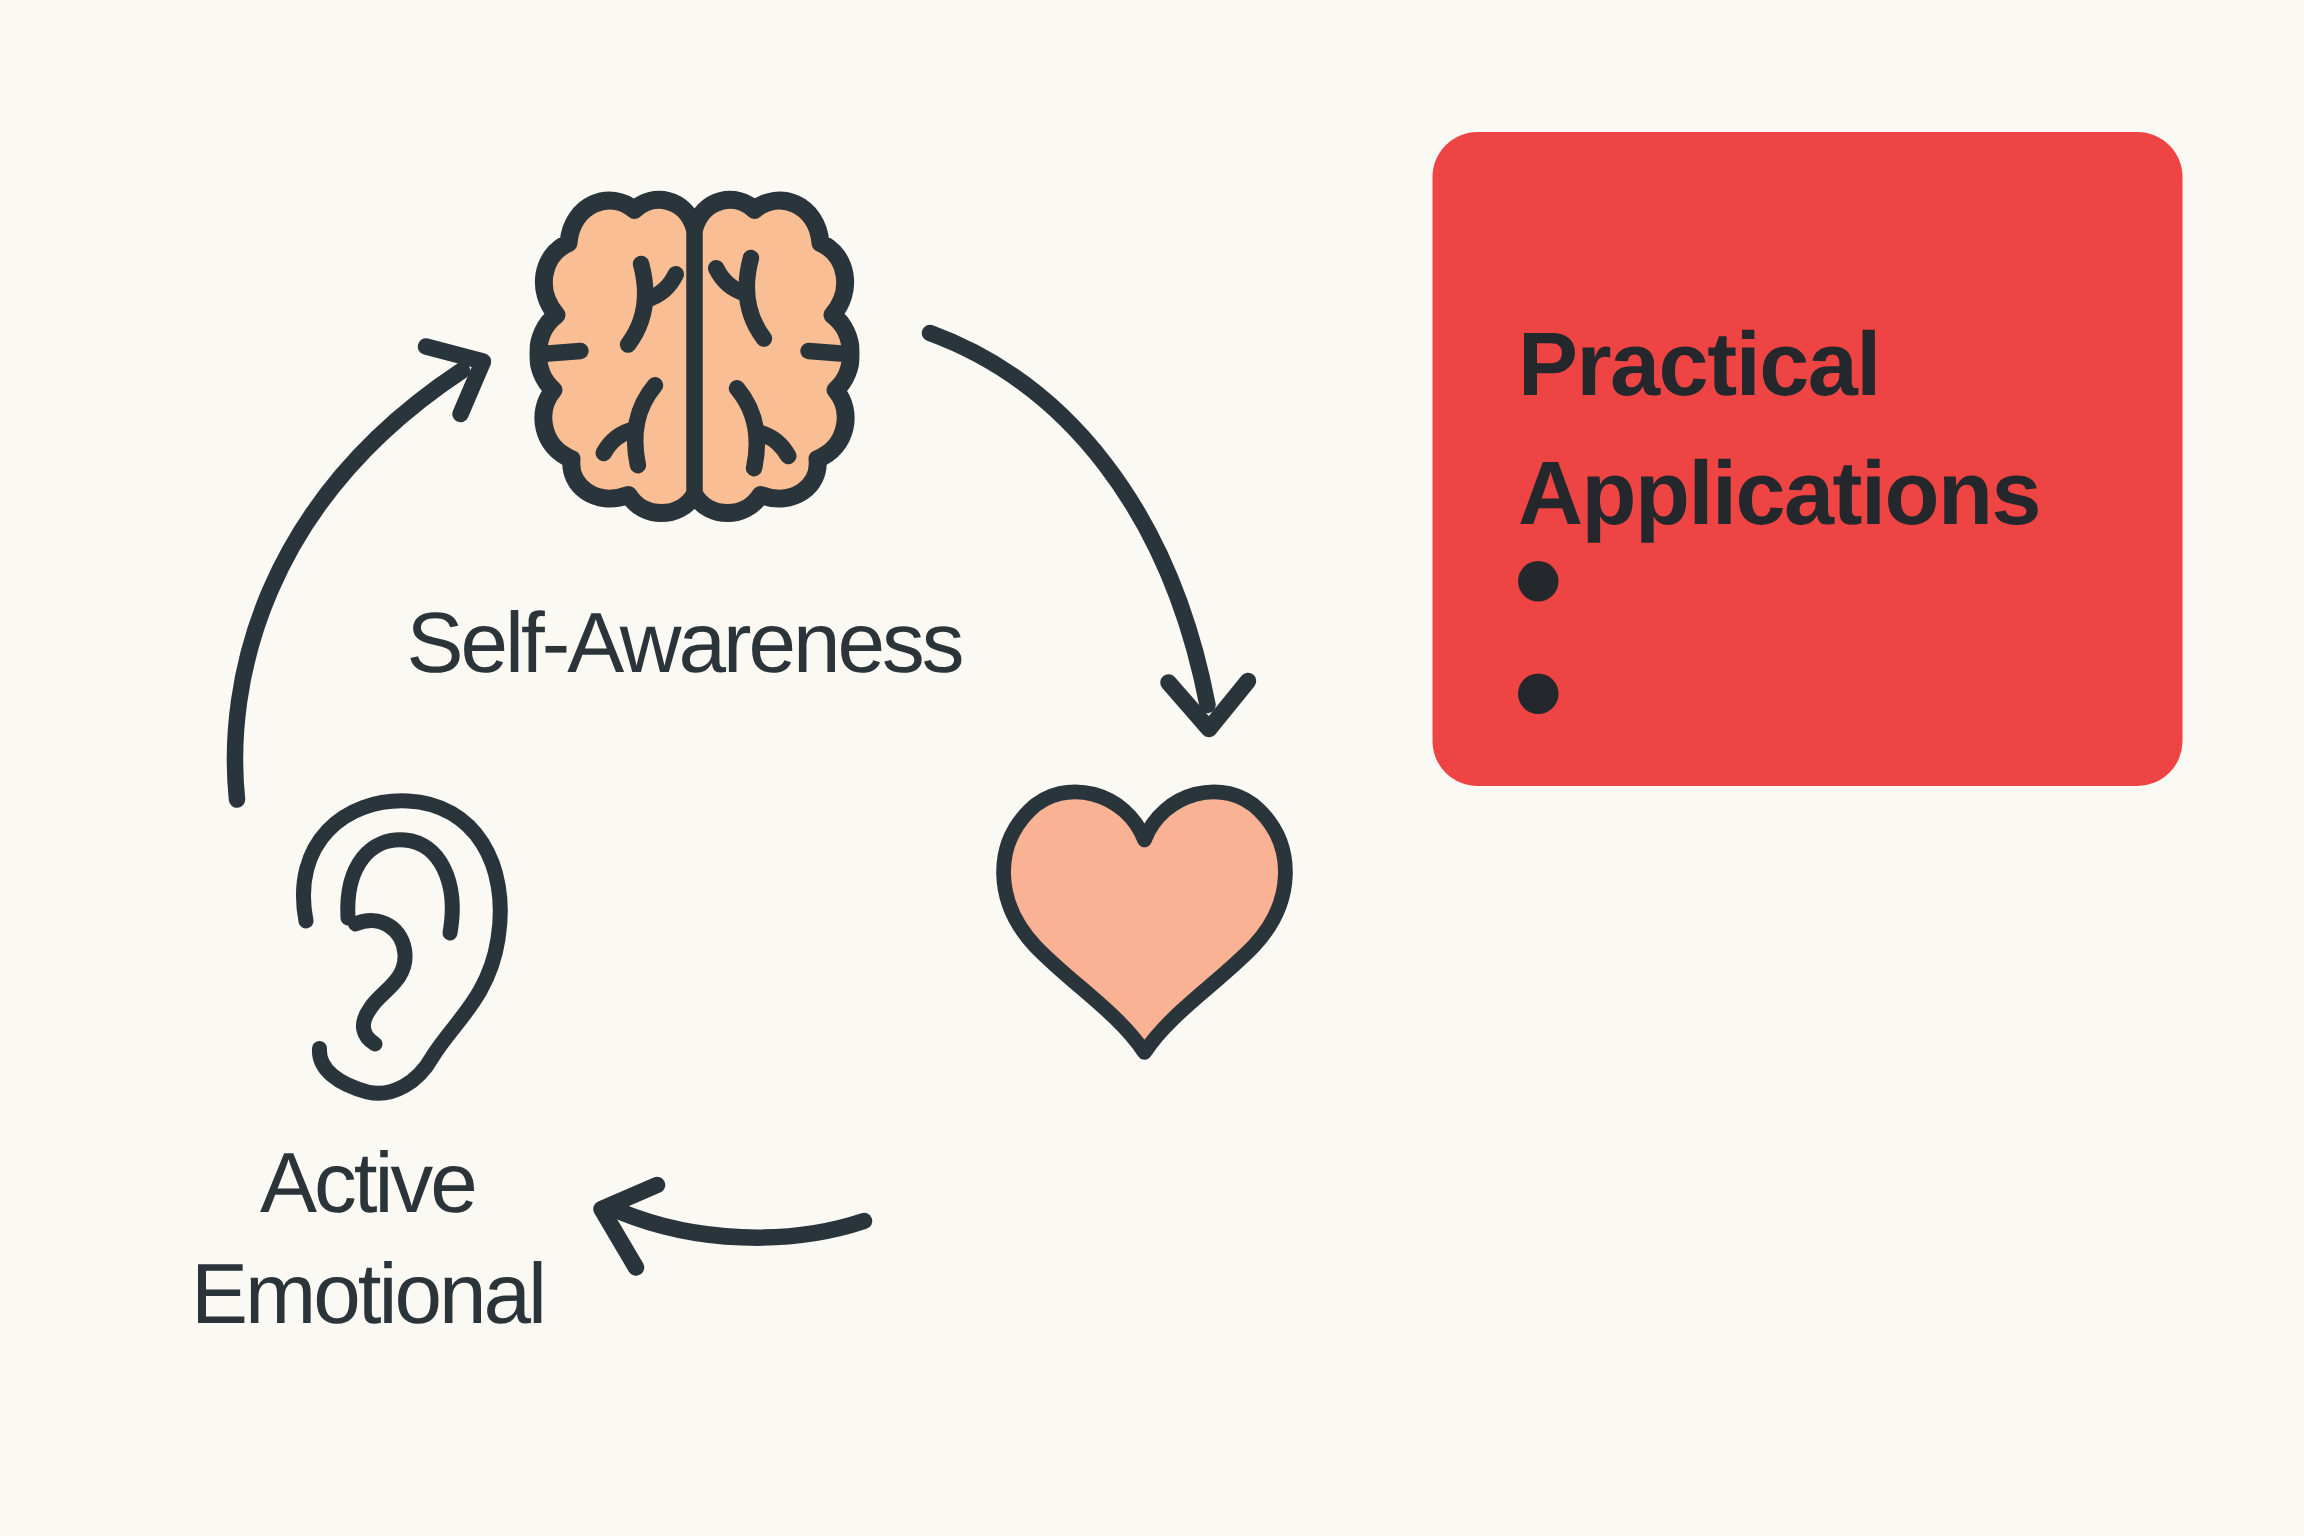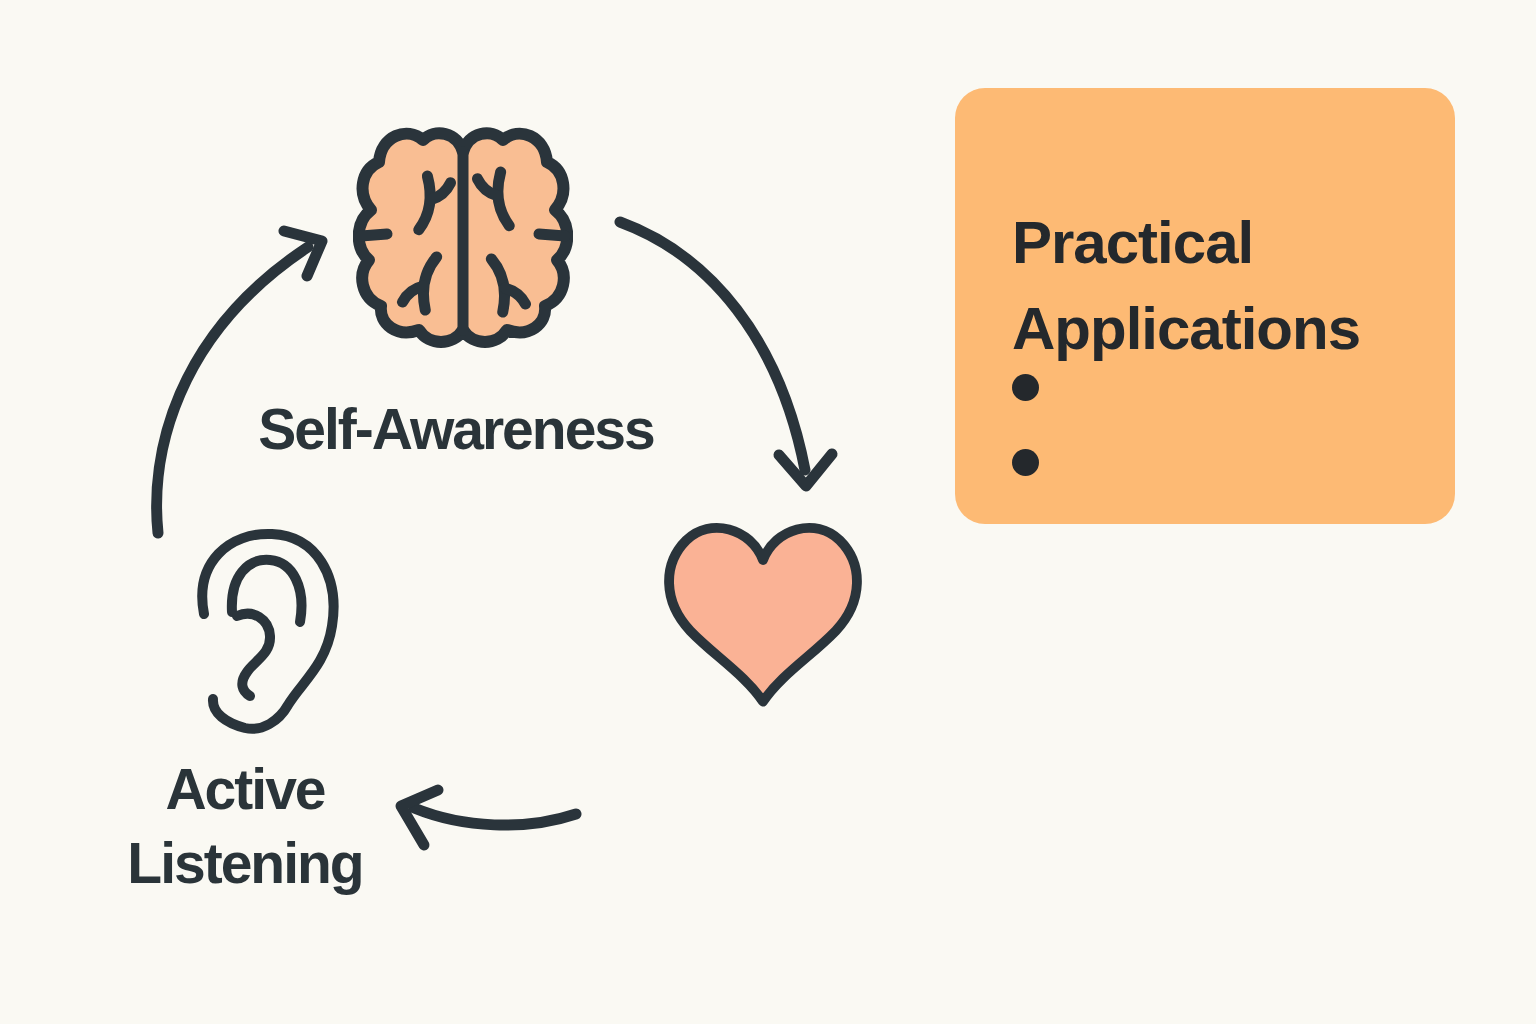--- a/index.html
+++ b/index.html
@@ -8,29 +8,29 @@
     background:#FAF9F3;
     font-family:"Liberation Sans",sans-serif;
   }
   svg{display:block;}
   .arrow-layer{position:absolute;left:0;top:0;}
   .icon{position:absolute;}
   #brain-icon{left:353px;top:124px;}
   #heart-icon{left:645px;top:514px;}
   #ear-icon{left:190px;top:524px;}
   .node-label{
-    position:absolute;text-align:center;font-weight:700;color:#2A3439;
+    position:absolute;text-align:center;font-weight:400;color:#2A3439;
     font-size:57px;line-height:74px;letter-spacing:-2px;
   }
   #label-self-awareness{left:156px;top:392px;width:600px;}
   #label-emotional-regulation{left:570px;top:740px;width:380px;}
   #label-active-listening{left:65px;top:752px;width:360px;}
   .panel{
     position:absolute;left:955px;top:88px;width:500px;height:436px;
-    background:#fdba74;border-radius:30px;
+    background:#ef4444;border-radius:30px;
   }
   .panel-title{
     position:absolute;left:57px;top:112px;width:420px;
     font-size:60px;line-height:86px;font-weight:700;color:#24282C;
     letter-spacing:-1px;
   }
   .panel-bullets{position:absolute;left:57px;top:262px;width:400px;}
   .bullet-row{display:flex;align-items:center;height:75px;}
   .bullet-dot{
     width:27px;height:27px;border-radius:50%;background:#24282C;
@@ -111,21 +111,21 @@
 
   <svg id="ear-icon" class="icon" width="170" height="214" viewBox="0 0 170 214">
     <g fill="none" stroke="#2A343B" stroke-width="10" stroke-linecap="round">
       <path d="M14,90 C4,38 40,8 82,10 C126,12 150,52 142,102
                C136,141 112,158 98,181 C89,197 72,208 55,204
                C36,199 22,189 23,175"></path>
       <path d="M42,88 C40,52 58,34 80,36 C103,38 116,64 110,98"></path>
       <path d="M47,92 C63,85 79,95 80,112 C81,130 64,137 57,148 C49,159 52,167 60,172"></path>
     </g>
   </svg>
-  <div id="label-active-listening" class="node-label">Active Listening</div>
+  <div id="label-active-listening" class="node-label">Active Emotional</div>
 
   <aside class="panel">
     <h2 class="panel-title" style="margin:0">Practical Applications</h2>
     <div class="panel-bullets">
       <div class="bullet-row">
         <span class="bullet-dot"></span>
         <span class="bullet-text"></span>
       </div>
       <div class="bullet-row">
         <span class="bullet-dot"></span>

